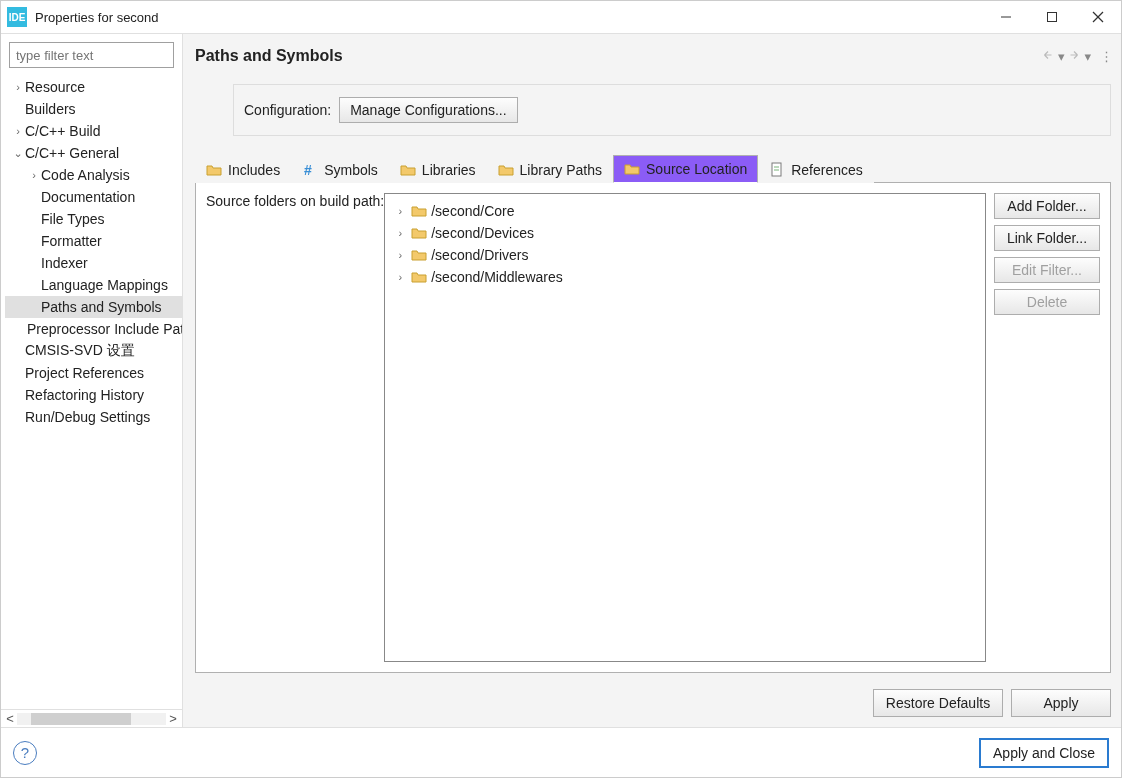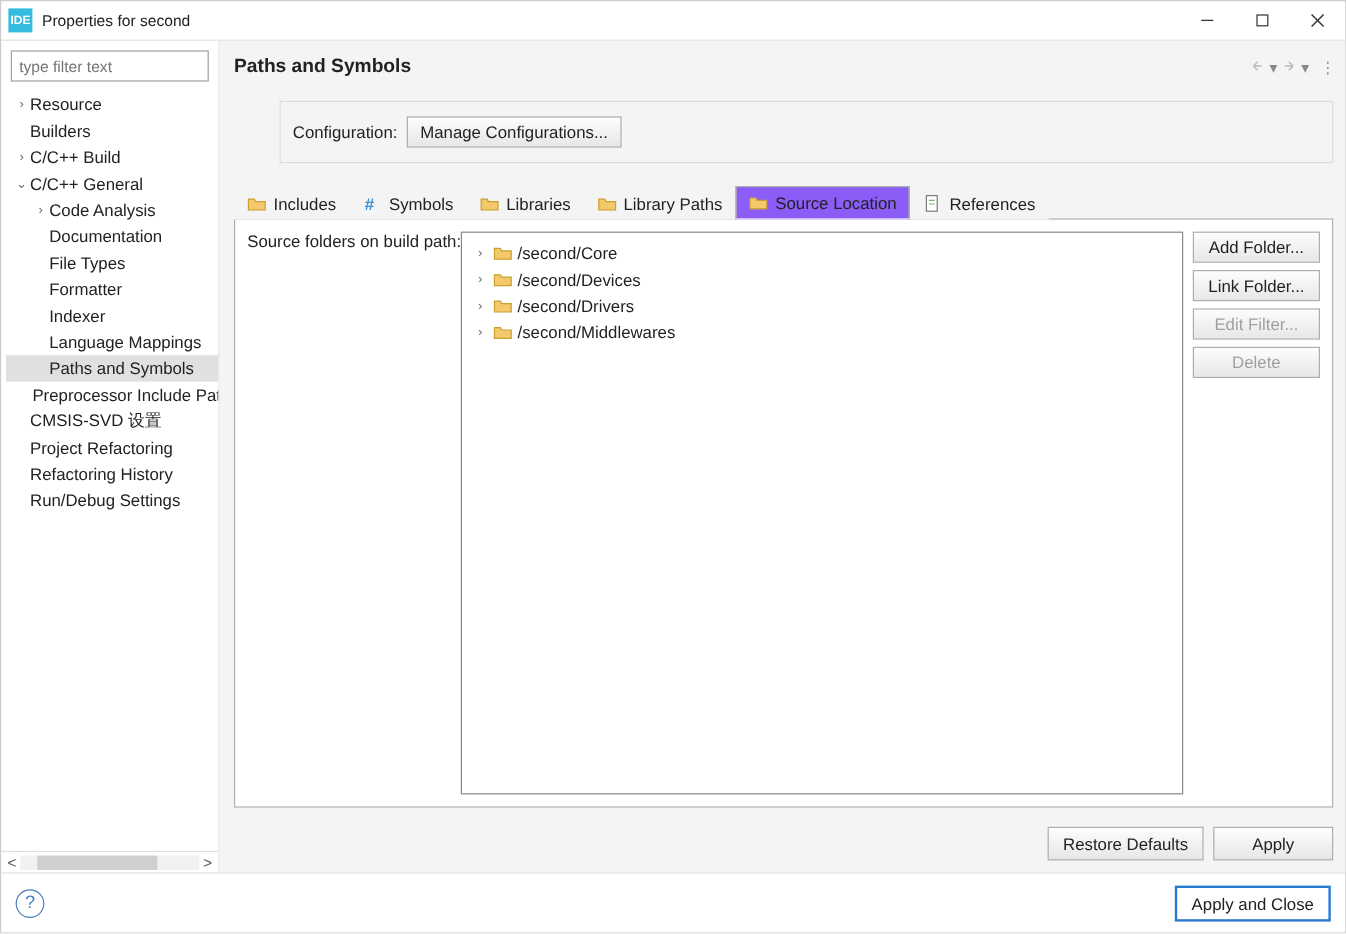--- a/index.html
+++ b/index.html
@@ -143,21 +143,21 @@
             <div class="tree-row ind1">
               <span class="twisty"></span>
               <span class="label">Preprocessor Include Paths</span>
             </div>
             <div class="tree-row ind0">
               <span class="twisty"></span>
               <span class="label">CMSIS-SVD 设置</span>
             </div>
             <div class="tree-row ind0">
               <span class="twisty"></span>
-              <span class="label">Project Refactoring</span>
+              <span class="label">Project References</span>
             </div>
             <div class="tree-row ind0">
               <span class="twisty"></span>
               <span class="label">Refactoring History</span>
             </div>
             <div class="tree-row ind0">
               <span class="twisty"></span>
               <span class="label">Run/Debug Settings</span>
             </div>
           </div>

